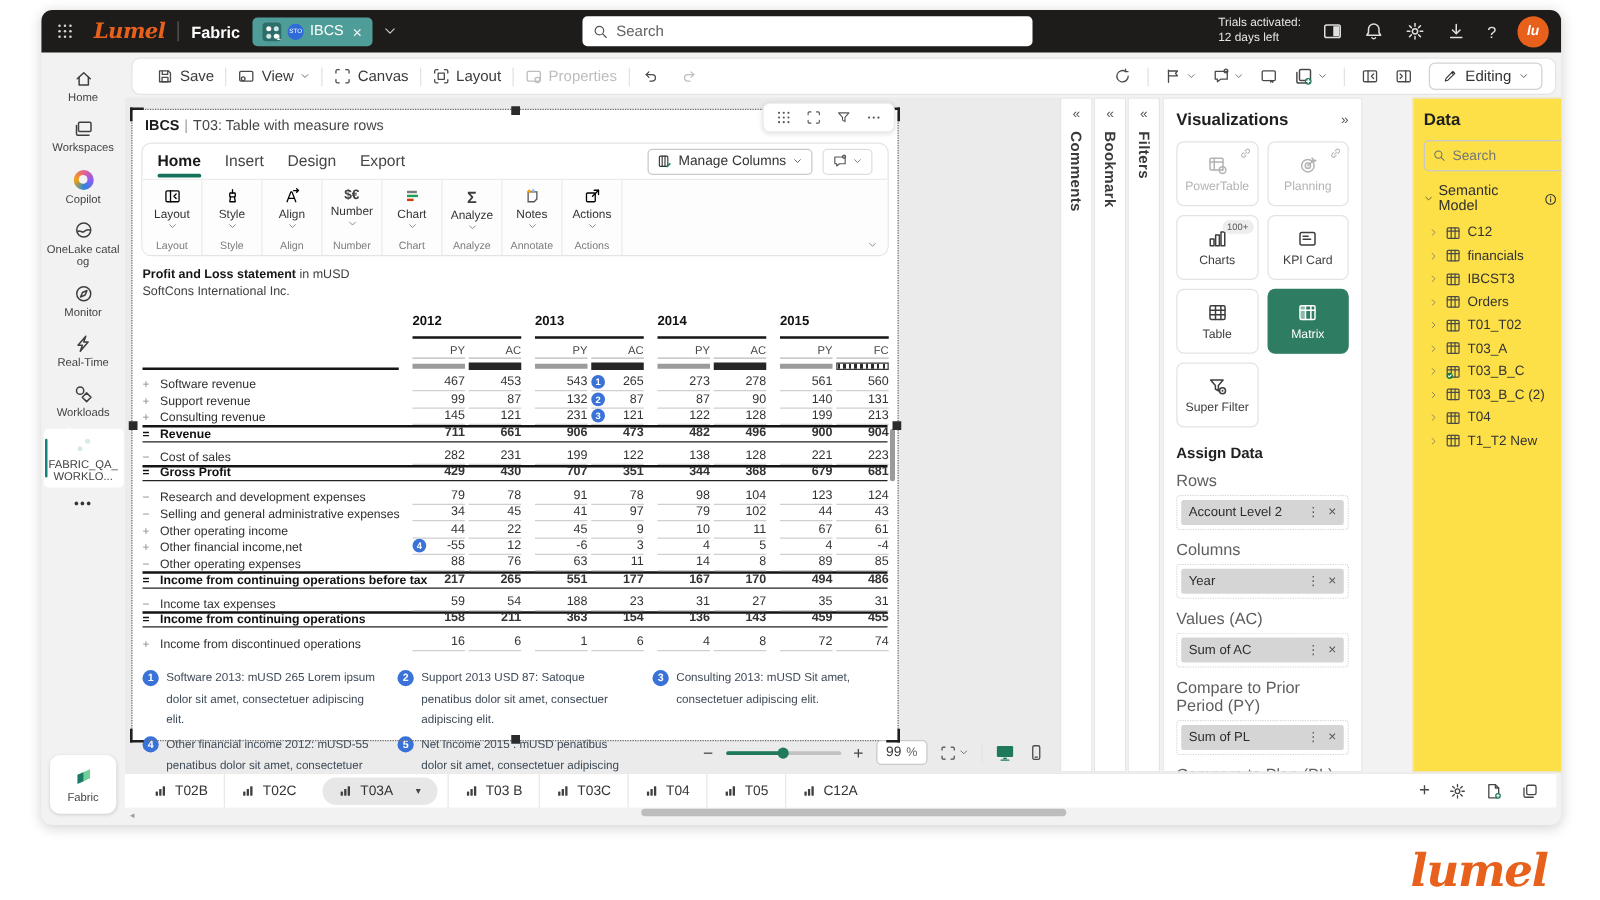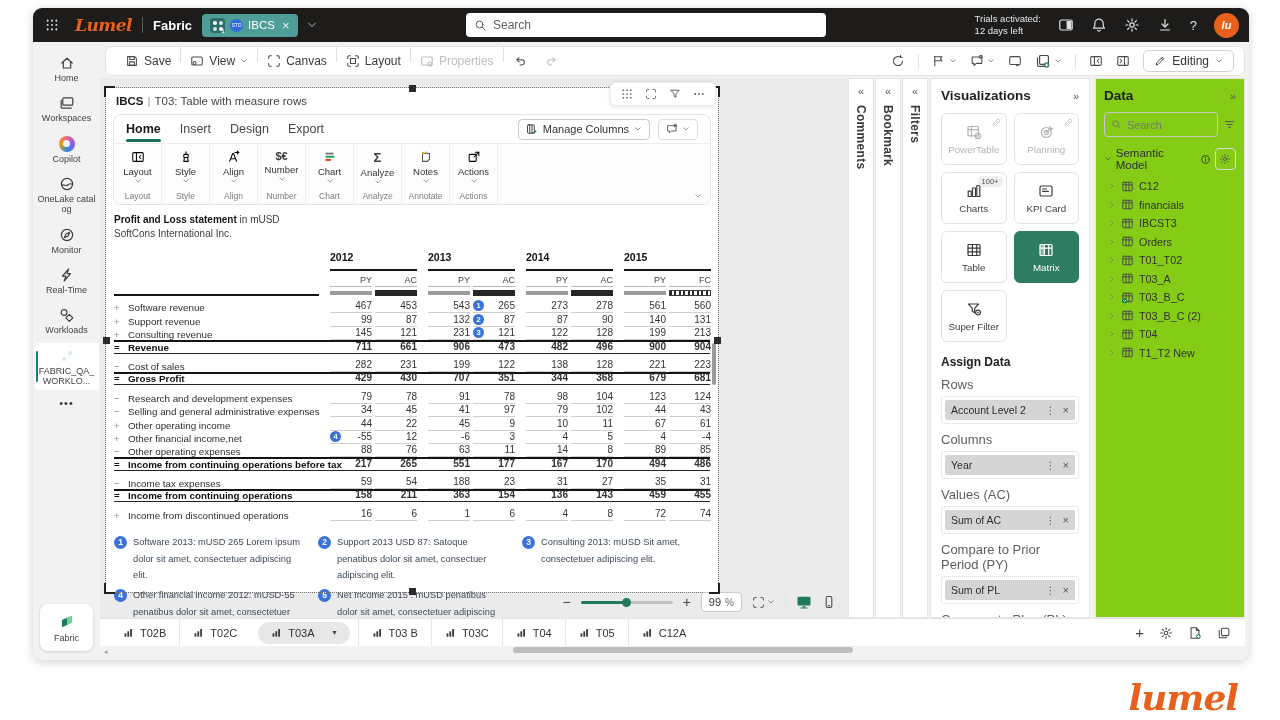--- a/index.html
+++ b/index.html
@@ -35,21 +35,21 @@
   .search input::placeholder { color:#616161; }
   .tb-right { position:absolute; right:10px; top:0; height:34px; display:flex; align-items:center; gap:17px; }
   .trial { font-size:9.5px; line-height:1.25; color:#e6e6e6; text-align:left; }
   .tb-ic { color:#e0e0e0; cursor:pointer; }
   .qmark { font-size:13px; color:#e0e0e0; cursor:pointer; }
   .avatar { width:25px; height:25px; border-radius:50%; background:#e8611c; color:#fff; font-size:11px;
     font-weight:700; font-style:italic; display:flex; align-items:center; justify-content:center; cursor:pointer; }
 
   
   .toolbar { position:absolute; left:72px; top:38px; right:4px; height:30px; background:#fff;
-    border:1px solid #e4e4e4; border-radius:7px; display:flex; padding:0 10px; }
+    border:1px solid #e4e4e4; border-radius:7px; display:flex; align-items:center; padding:0 10px; }
   .tbtn { display:flex; align-items:center; gap:5px; font-size:12px; color:#3b3b3b; padding:0 9px; cursor:pointer; }
   .tbtn .ic { color:#4a4a4a; }
   .tbtn.dis, .tbtn.dis .ic { color:#bdbdbd; cursor:default; }
   .vsep { width:1px; height:15px; background:#e2e2e2; }
   .tool-right { margin-left:auto; display:flex; align-items:center; gap:13px; }
   .iconbtn { display:flex; align-items:center; gap:3px; color:#4a4a4a; cursor:pointer; }
   .editing-pill { display:flex; align-items:center; gap:6px; border:1px solid #d2d2d2; border-radius:5px;
     height:22px; padding:0 10px; font-size:12px; color:#333; cursor:pointer; }
 
   
@@ -193,21 +193,21 @@
   .afield-label { font-size:13px; color:#5e5e5e; margin:8px 0 4px; }
   .well { border:1px dotted #d4d4d4; border-radius:3px; padding:3px; }
   .chip { display:flex; align-items:center; background:#d5d5d5; border-radius:2px; height:20px; padding:0 6px;
     font-size:10.5px; color:#2e2e2e; cursor:pointer; }
   .chip .dots { margin-left:auto; color:#555; font-size:10px; letter-spacing:0; }
   .chip .x { margin-left:7px; color:#555; font-size:11px; }
   .well.empty { border:1px dashed #d4d4d4; height:28px; display:flex; align-items:flex-end; justify-content:center; }
   .well.empty span { font-size:10.5px; color:#9c9c9c; }
 
   
-  .datapanel { position:absolute; left:1062px; top:70px; width:150px; height:540px; background:#84cc16;
+  .datapanel { position:absolute; left:1097px; top:70px; width:150px; height:540px; background:#fde047;
     border:1px solid #e5e5e5; padding:9px 8px; overflow:hidden; }
   .dsearch-row { display:flex; align-items:center; gap:5px; margin-top:9px; }
   .dsearch { flex:1; display:flex; align-items:center; gap:5px; border:1px solid #c8c8c8; border-radius:4px;
     height:25px; padding:0 6px; color:#6e6e6e; }
   .dsearch input { border:none; outline:none; width:70px; font-size:11px; background:transparent; color:#333; }
   .dsearch input::placeholder { color:#767676; }
   .dfilter { color:#555; cursor:pointer; }
   .model-row { display:flex; align-items:center; gap:4px; margin-top:10px; font-size:11.5px; color:#2f2f2f; }
   .model-row .gearbtn { margin-left:auto; width:22px; height:22px; border:1px solid #d9d9d9; border-radius:4px;
     display:flex; align-items:center; justify-content:center; color:#555; cursor:pointer; }

